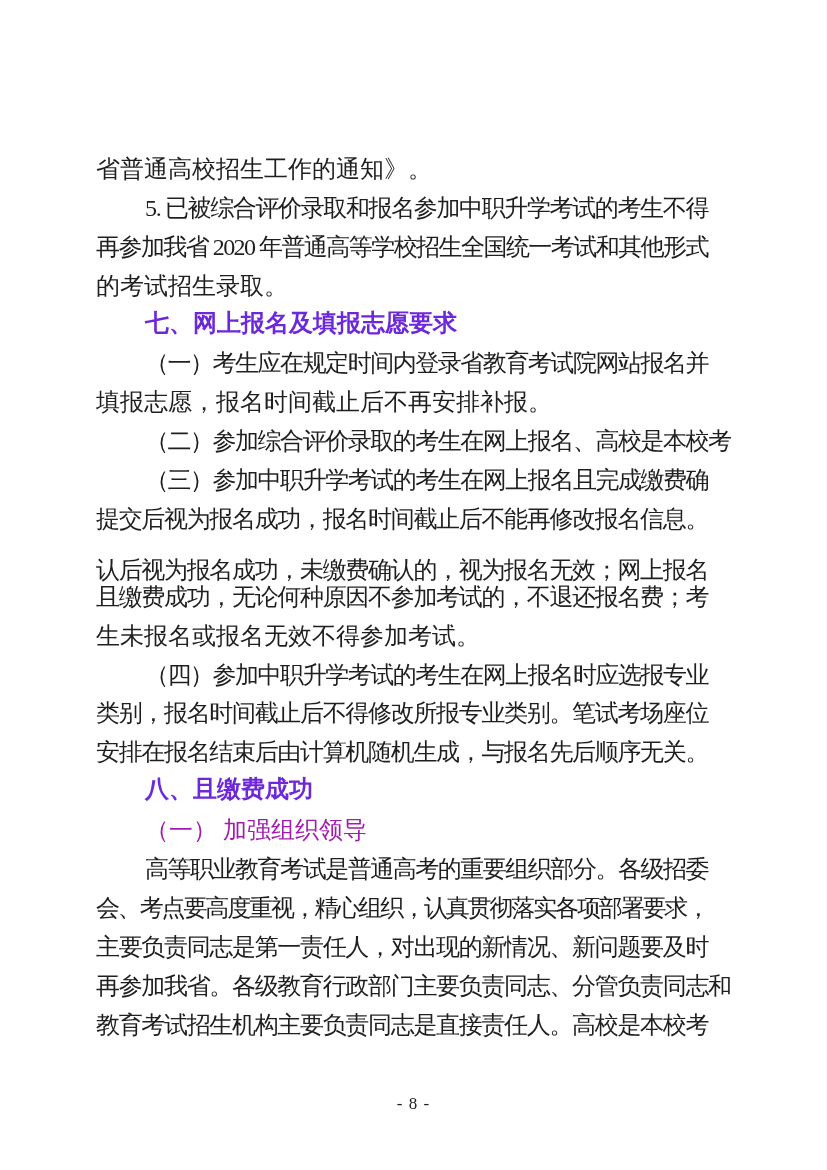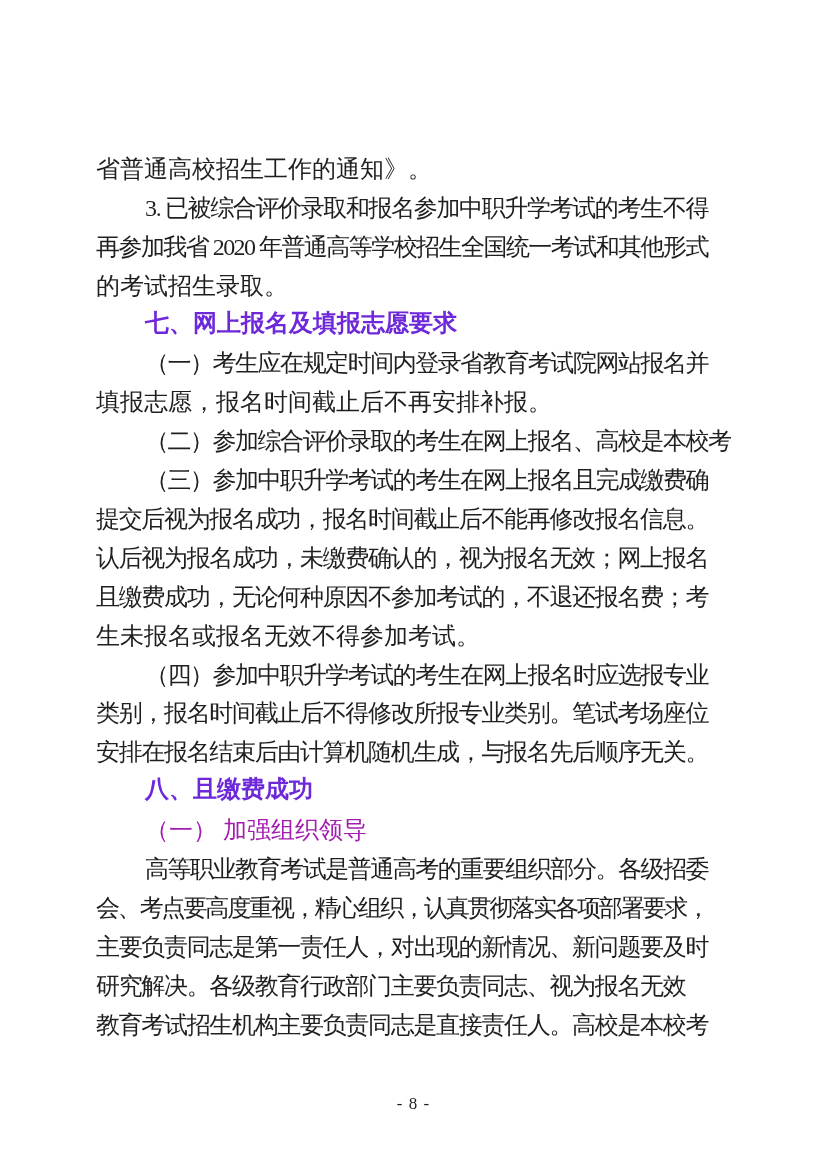--- a/index.html
+++ b/index.html
@@ -58,37 +58,37 @@
     color: #1f1f1f;
     font-family: "Liberation Serif", serif;
   }
 </style>
 </head>
 <body>
 
 <div class="page">
   <div class="content">
       <div class="line body"><span class="txt">省普通高校招生工作的通知》。</span></div>
-      <div class="line body indent"><span class="txt" style="letter-spacing: -1.37px;">3. 已被综合评价录取和报名参加中职升学考试的考生不得</span></div>
+      <div class="line body indent"><span class="txt" style="letter-spacing: -1.37px;">5. 已被综合评价录取和报名参加中职升学考试的考生不得</span></div>
       <div class="line body"><span class="txt" style="letter-spacing: -1.55px;">再参加我省 2020 年普通高等学校招生全国统一考试和其他形式</span></div>
       <div class="line body"><span class="txt">的考试招生录取。</span></div>
       <div class="line heading indent"><span class="txt">七、网上报名及填报志愿要求</span></div>
       <div class="line body indent"><span class="txt" style="letter-spacing: -1.48px;">（一）考生应在规定时间内登录省教育考试院网站报名并</span></div>
       <div class="line body"><span class="txt">填报志愿，报名时间截止后不再安排补报。</span></div>
       <div class="line body indent"><span class="txt" style="letter-spacing: -1.48px;">（二）参加综合评价录取的考生在网上报名、高校是本校考</span></div>
       <div class="line body indent"><span class="txt" style="letter-spacing: -1.48px;">（三）参加中职升学考试的考生在网上报名且完成缴费确</span></div>
       <div class="line body"><span class="txt" style="letter-spacing: -1.33px;">提交后视为报名成功，报名时间截止后不能再修改报名信息。</span></div>
-      <div class="line body"><span class="txt" style="letter-spacing: -1.33px;">认后视为报名成功，未缴费确认的，视为报名无效；网上报名</span></div>
+      <div class="line body"><span class="txt" style="letter-spacing: -1.33px; margin-top: 12px;">认后视为报名成功，未缴费确认的，视为报名无效；网上报名</span></div>
       <div class="line body"><span class="txt" style="letter-spacing: -1.33px;">且缴费成功，无论何种原因不参加考试的，不退还报名费；考</span></div>
       <div class="line body"><span class="txt">生未报名或报名无效不得参加考试。</span></div>
       <div class="line body indent"><span class="txt" style="letter-spacing: -1.48px;">（四）参加中职升学考试的考生在网上报名时应选报专业</span></div>
       <div class="line body"><span class="txt" style="letter-spacing: -1.33px;">类别，报名时间截止后不得修改所报专业类别。笔试考场座位</span></div>
       <div class="line body"><span class="txt" style="letter-spacing: -1.33px;">安排在报名结束后由计算机随机生成，与报名先后顺序无关。</span></div>
       <div class="line heading indent"><span class="txt">八、且缴费成功</span></div>
       <div class="line subheading indent"><span class="txt">（一） 加强组织领导</span></div>
       <div class="line body indent"><span class="txt" style="letter-spacing: -1.48px;">高等职业教育考试是普通高考的重要组织部分。各级招委</span></div>
       <div class="line body"><span class="txt" style="letter-spacing: -2.14px;">会、考点要高度重视，精心组织，认真贯彻落实各项部署要求，</span></div>
       <div class="line body"><span class="txt" style="letter-spacing: -1.33px;">主要负责同志是第一责任人，对出现的新情况、新问题要及时</span></div>
-      <div class="line body"><span class="txt" style="letter-spacing: -1.33px;">研究解决。各级教育行政部门主要负责同志、视为报名无效</span></div>
+      <div class="line body"><span class="txt" style="letter-spacing: -1.33px;">再参加我省。各级教育行政部门主要负责同志、分管负责同志和</span></div>
       <div class="line body"><span class="txt" style="letter-spacing: -1.33px;">教育考试招生机构主要负责同志是直接责任人。高校是本校考</span></div>
     </div>
   <div class="page-number">- 8 -</div>
 </div>
 
 </body></html>

